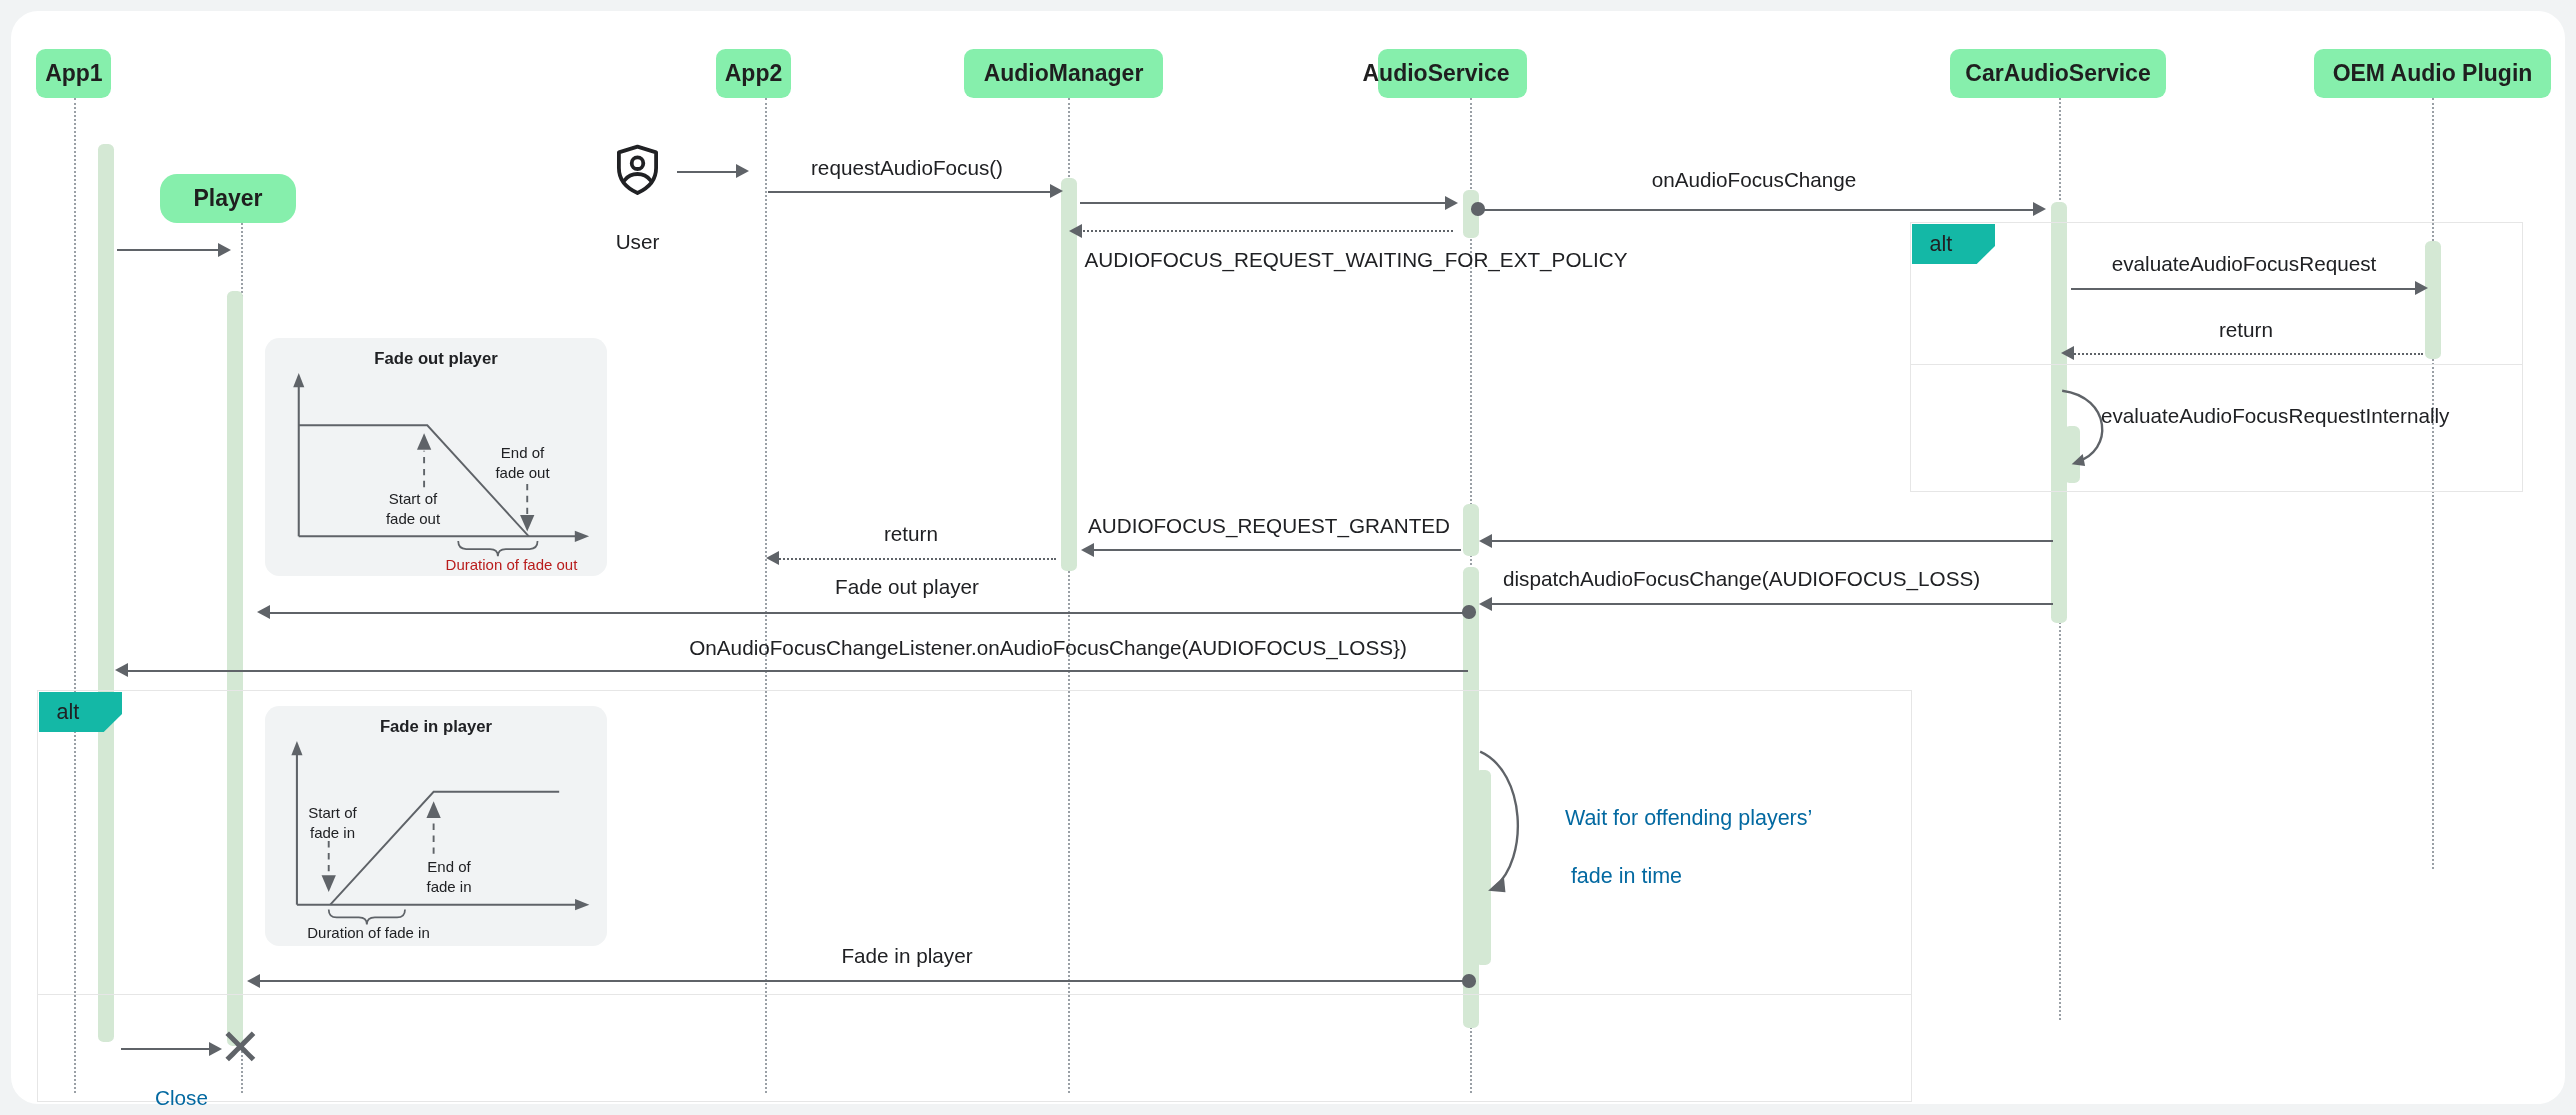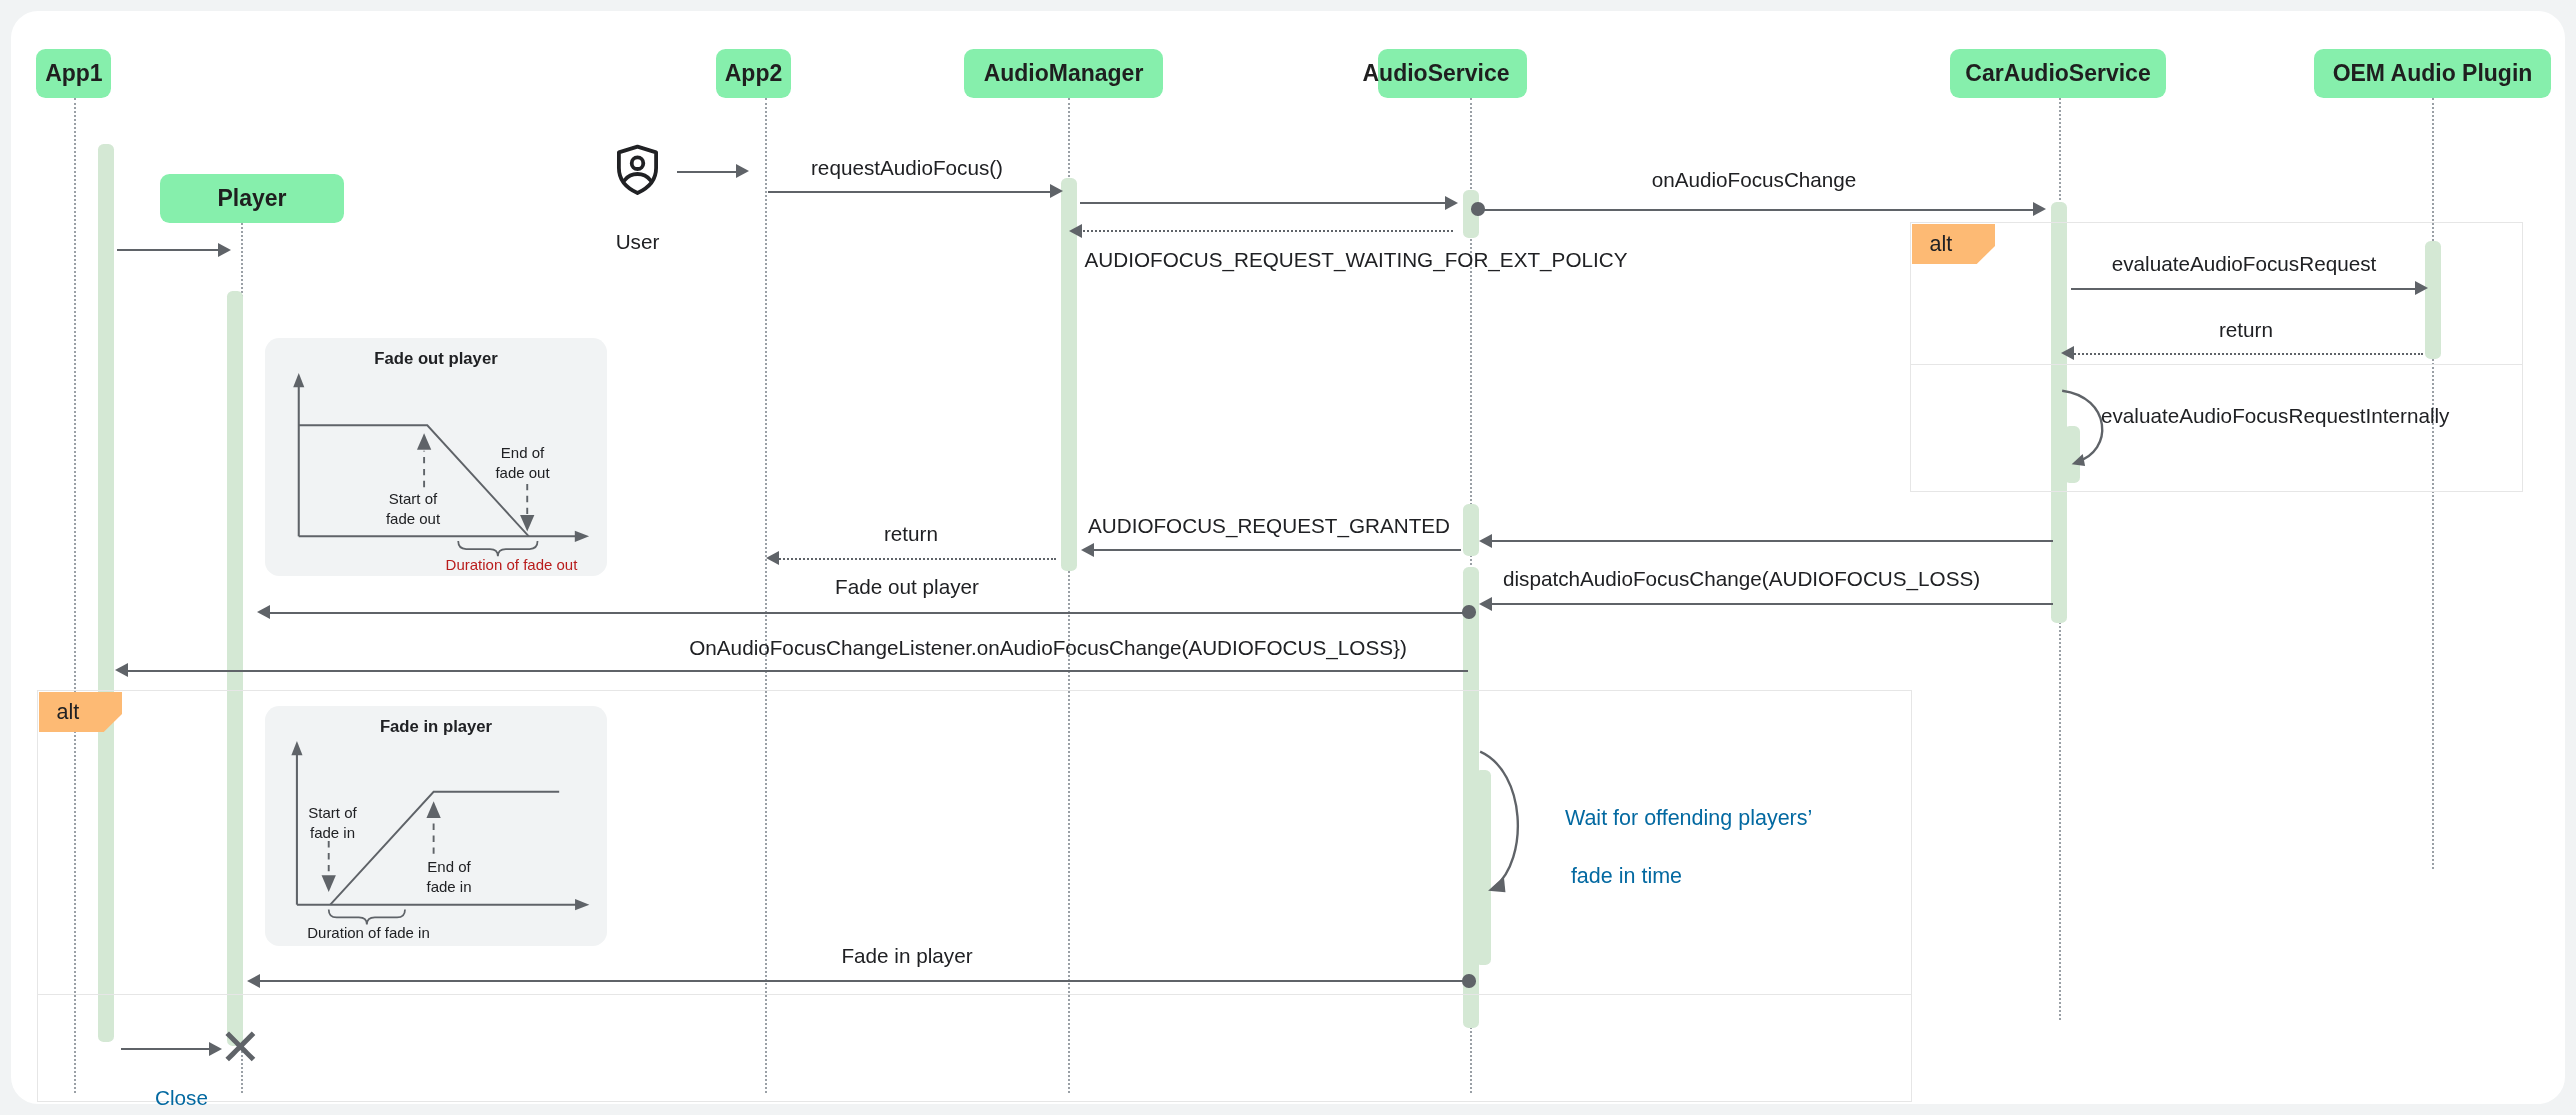--- a/index.html
+++ b/index.html
@@ -19,42 +19,42 @@
   .msg.dot{border-top:2.4px dotted #5f6368;}
   .arrowL,.arrowR{position:absolute;width:0;height:0;}
   .arrowR{border-top:7.2px solid transparent;border-bottom:7.2px solid transparent;border-left:13.5px solid #5f6368;}
   .arrowL{border-top:7.2px solid transparent;border-bottom:7.2px solid transparent;border-right:13.5px solid #5f6368;}
   .dotend{position:absolute;width:13.5px;height:13.5px;border-radius:50%;background:#5f6368;}
   .mlabel{position:absolute;font-size:20.7px;color:#202124;white-space:nowrap;}
   .mlabel.c{transform:translateX(-50%);}
   
   .frame{position:absolute;border:1.6px solid #e6e6e6;box-sizing:border-box;}
   .fdiv{position:absolute;height:0;border-top:1.6px solid #e6e6e6;}
-  .alttag{position:absolute;background:#fdba74;color:#202124;font-size:21.5px;
+  .alttag{position:absolute;background:#14b8a6;color:#202124;font-size:21.5px;
           display:flex;align-items:center;padding-left:17.5px;box-sizing:border-box;
           clip-path:polygon(0 0,100% 0,100% 55%,78% 100%,0 100%);}
   
   .chart{position:absolute;background:#f1f3f4;border-radius:14.3px;}
   .ctitle{position:absolute;width:100%;text-align:center;font-weight:bold;font-size:16.7px;color:#202124;top:11px;}
   
   .uname{position:absolute;font-size:20.7px;color:#202124;text-align:center;}
   
   .note{position:absolute;font-size:21.5px;color:#0369a1;line-height:1.35;white-space:pre;}
   .xmark{position:absolute;font-weight:bold;color:#5f6368;font-size:51px;line-height:1;}
 </style>
 </head>
 <body>
 
 <div id="root">
  <div id="card">
 
   <div class="pbox" style="left:25.4px;top:38px;width:75px;">
     <span>App1</span>
   </div>
-  <div class="pbox" style="left:149px;top:163px;width:184px;">
+  <div class="pbox" style="left:149px;top:163px;width:136px;border-radius:17px;">
     <span>Player</span>
   </div>
   <div class="pbox" style="left:705px;top:38px;width:75px;">
     <span>App2</span>
   </div>
   <div class="pbox" style="left:953px;top:38px;width:199px;">
     <span>AudioManager</span>
   </div>
   <div class="pbox" style="left:1367px;top:38px;width:149px;justify-content:flex-end;">
     <span>AudioService</span>

